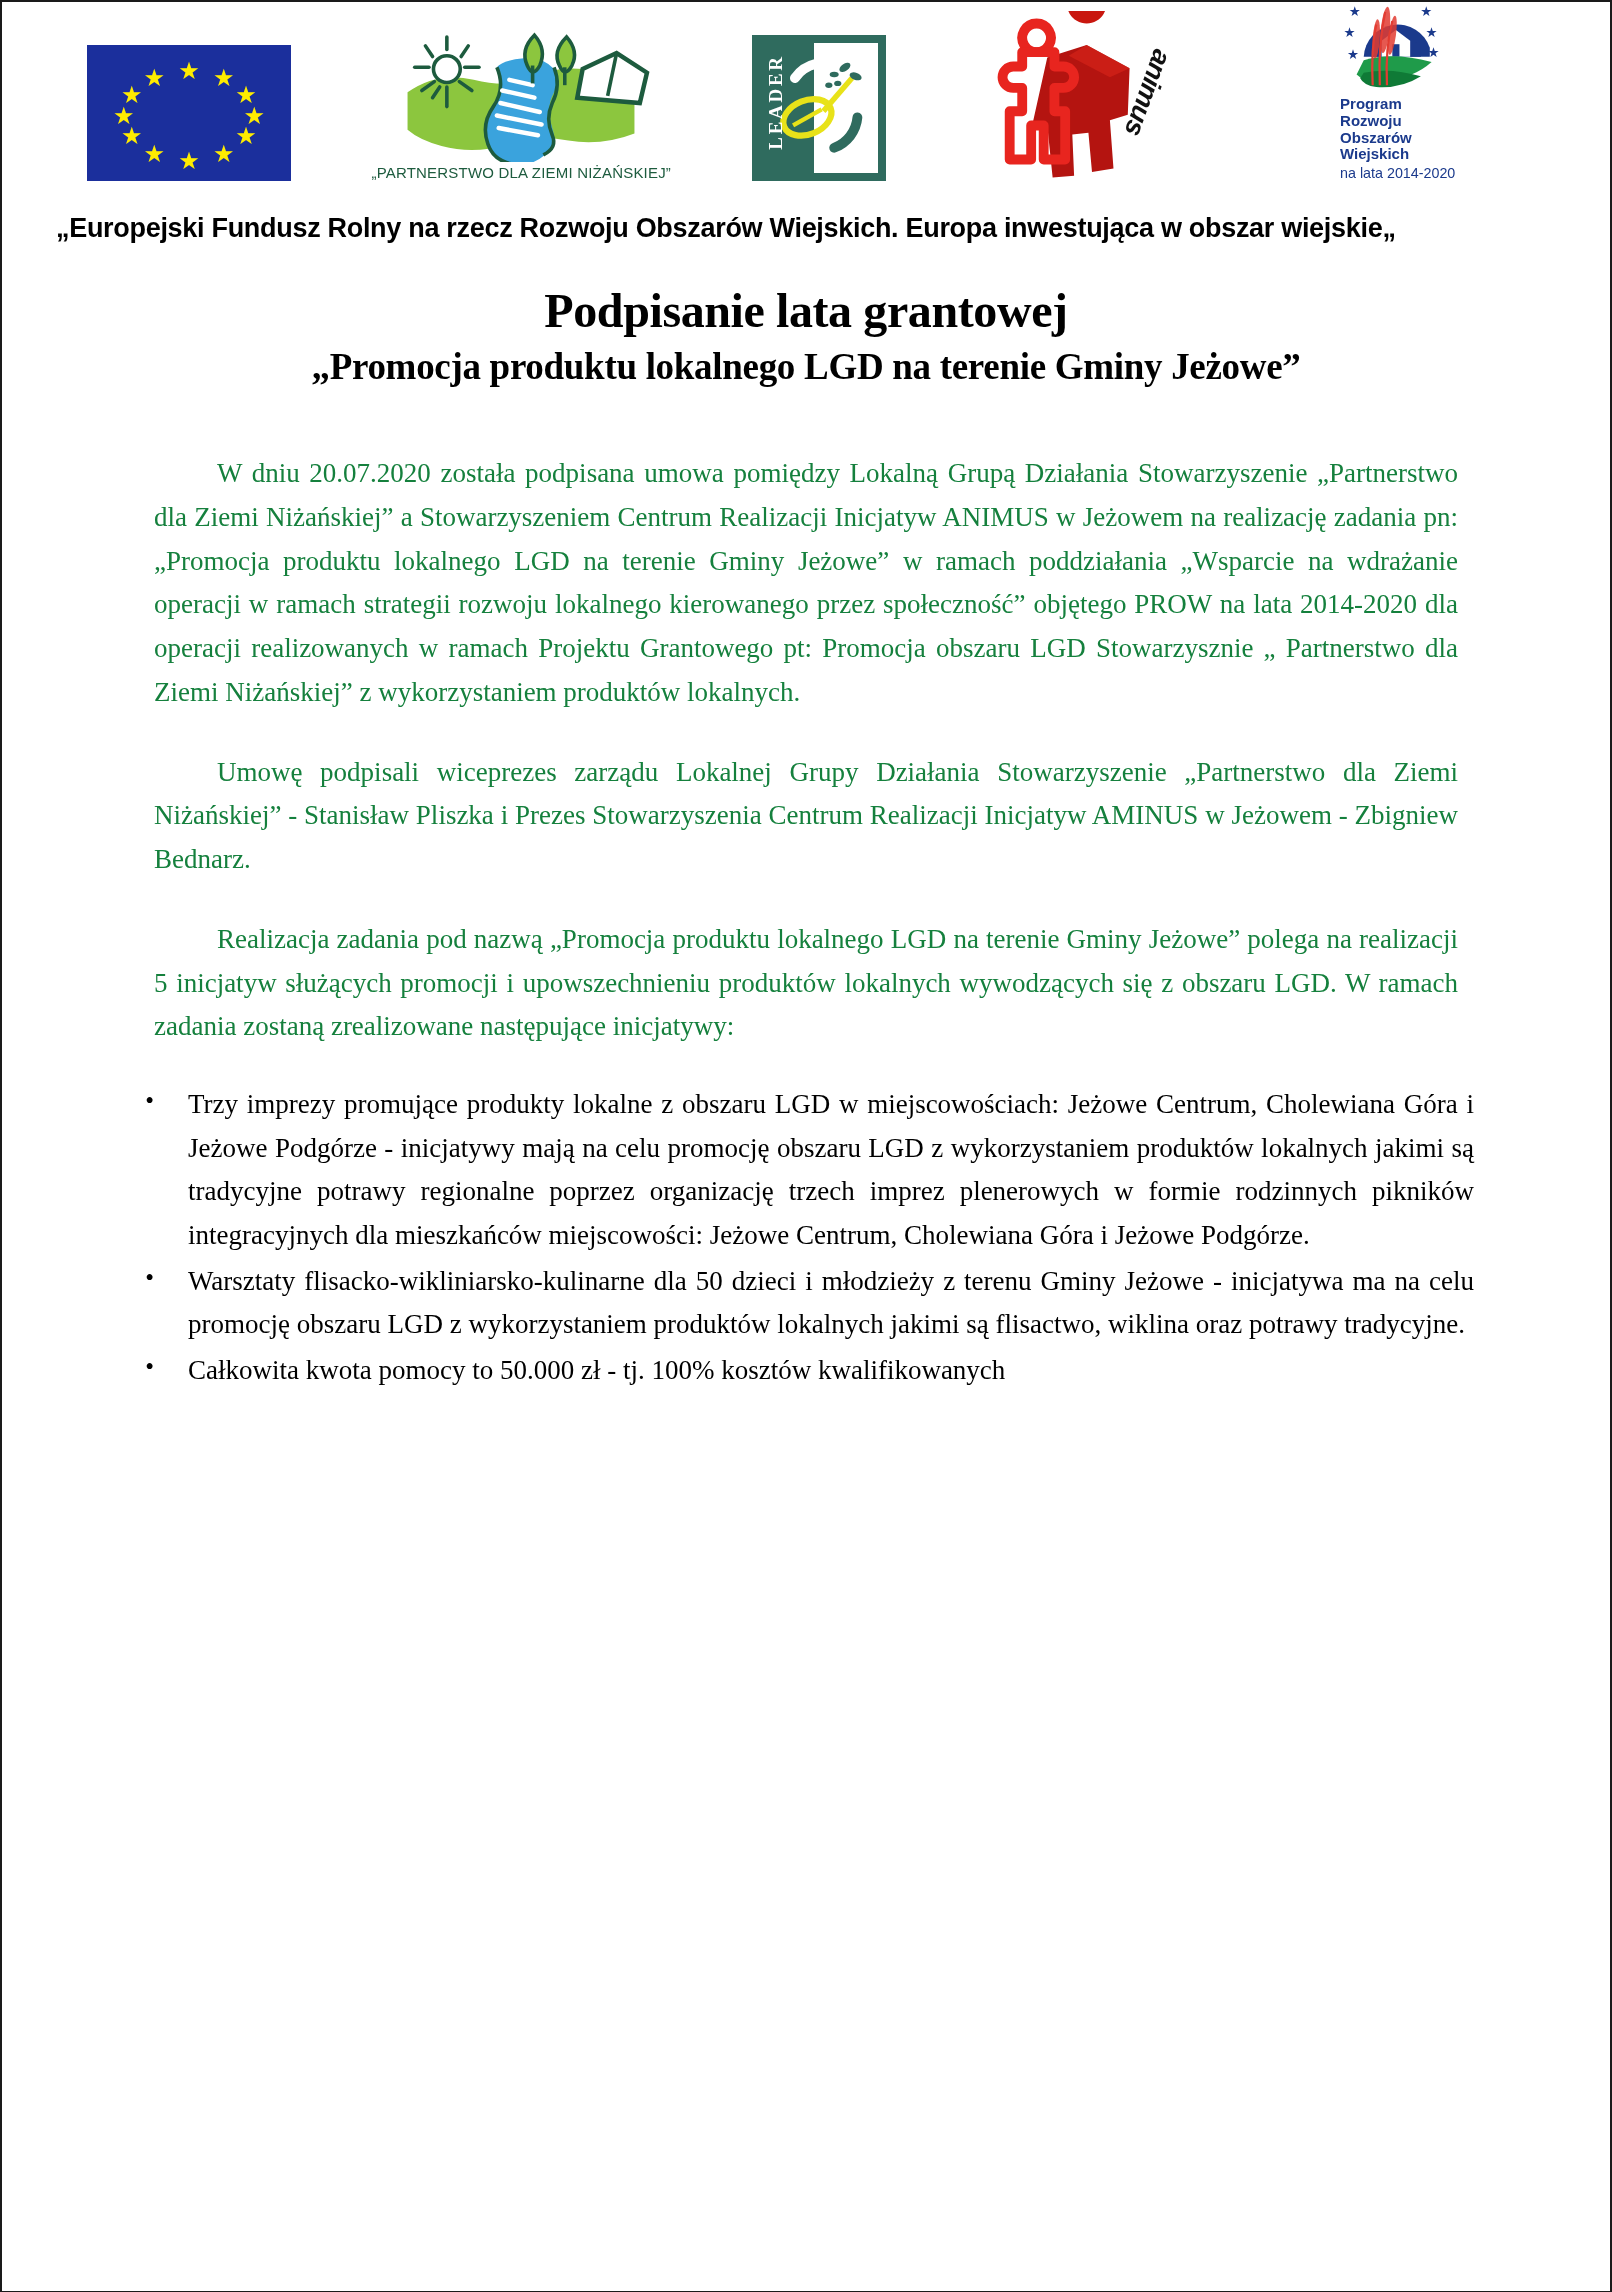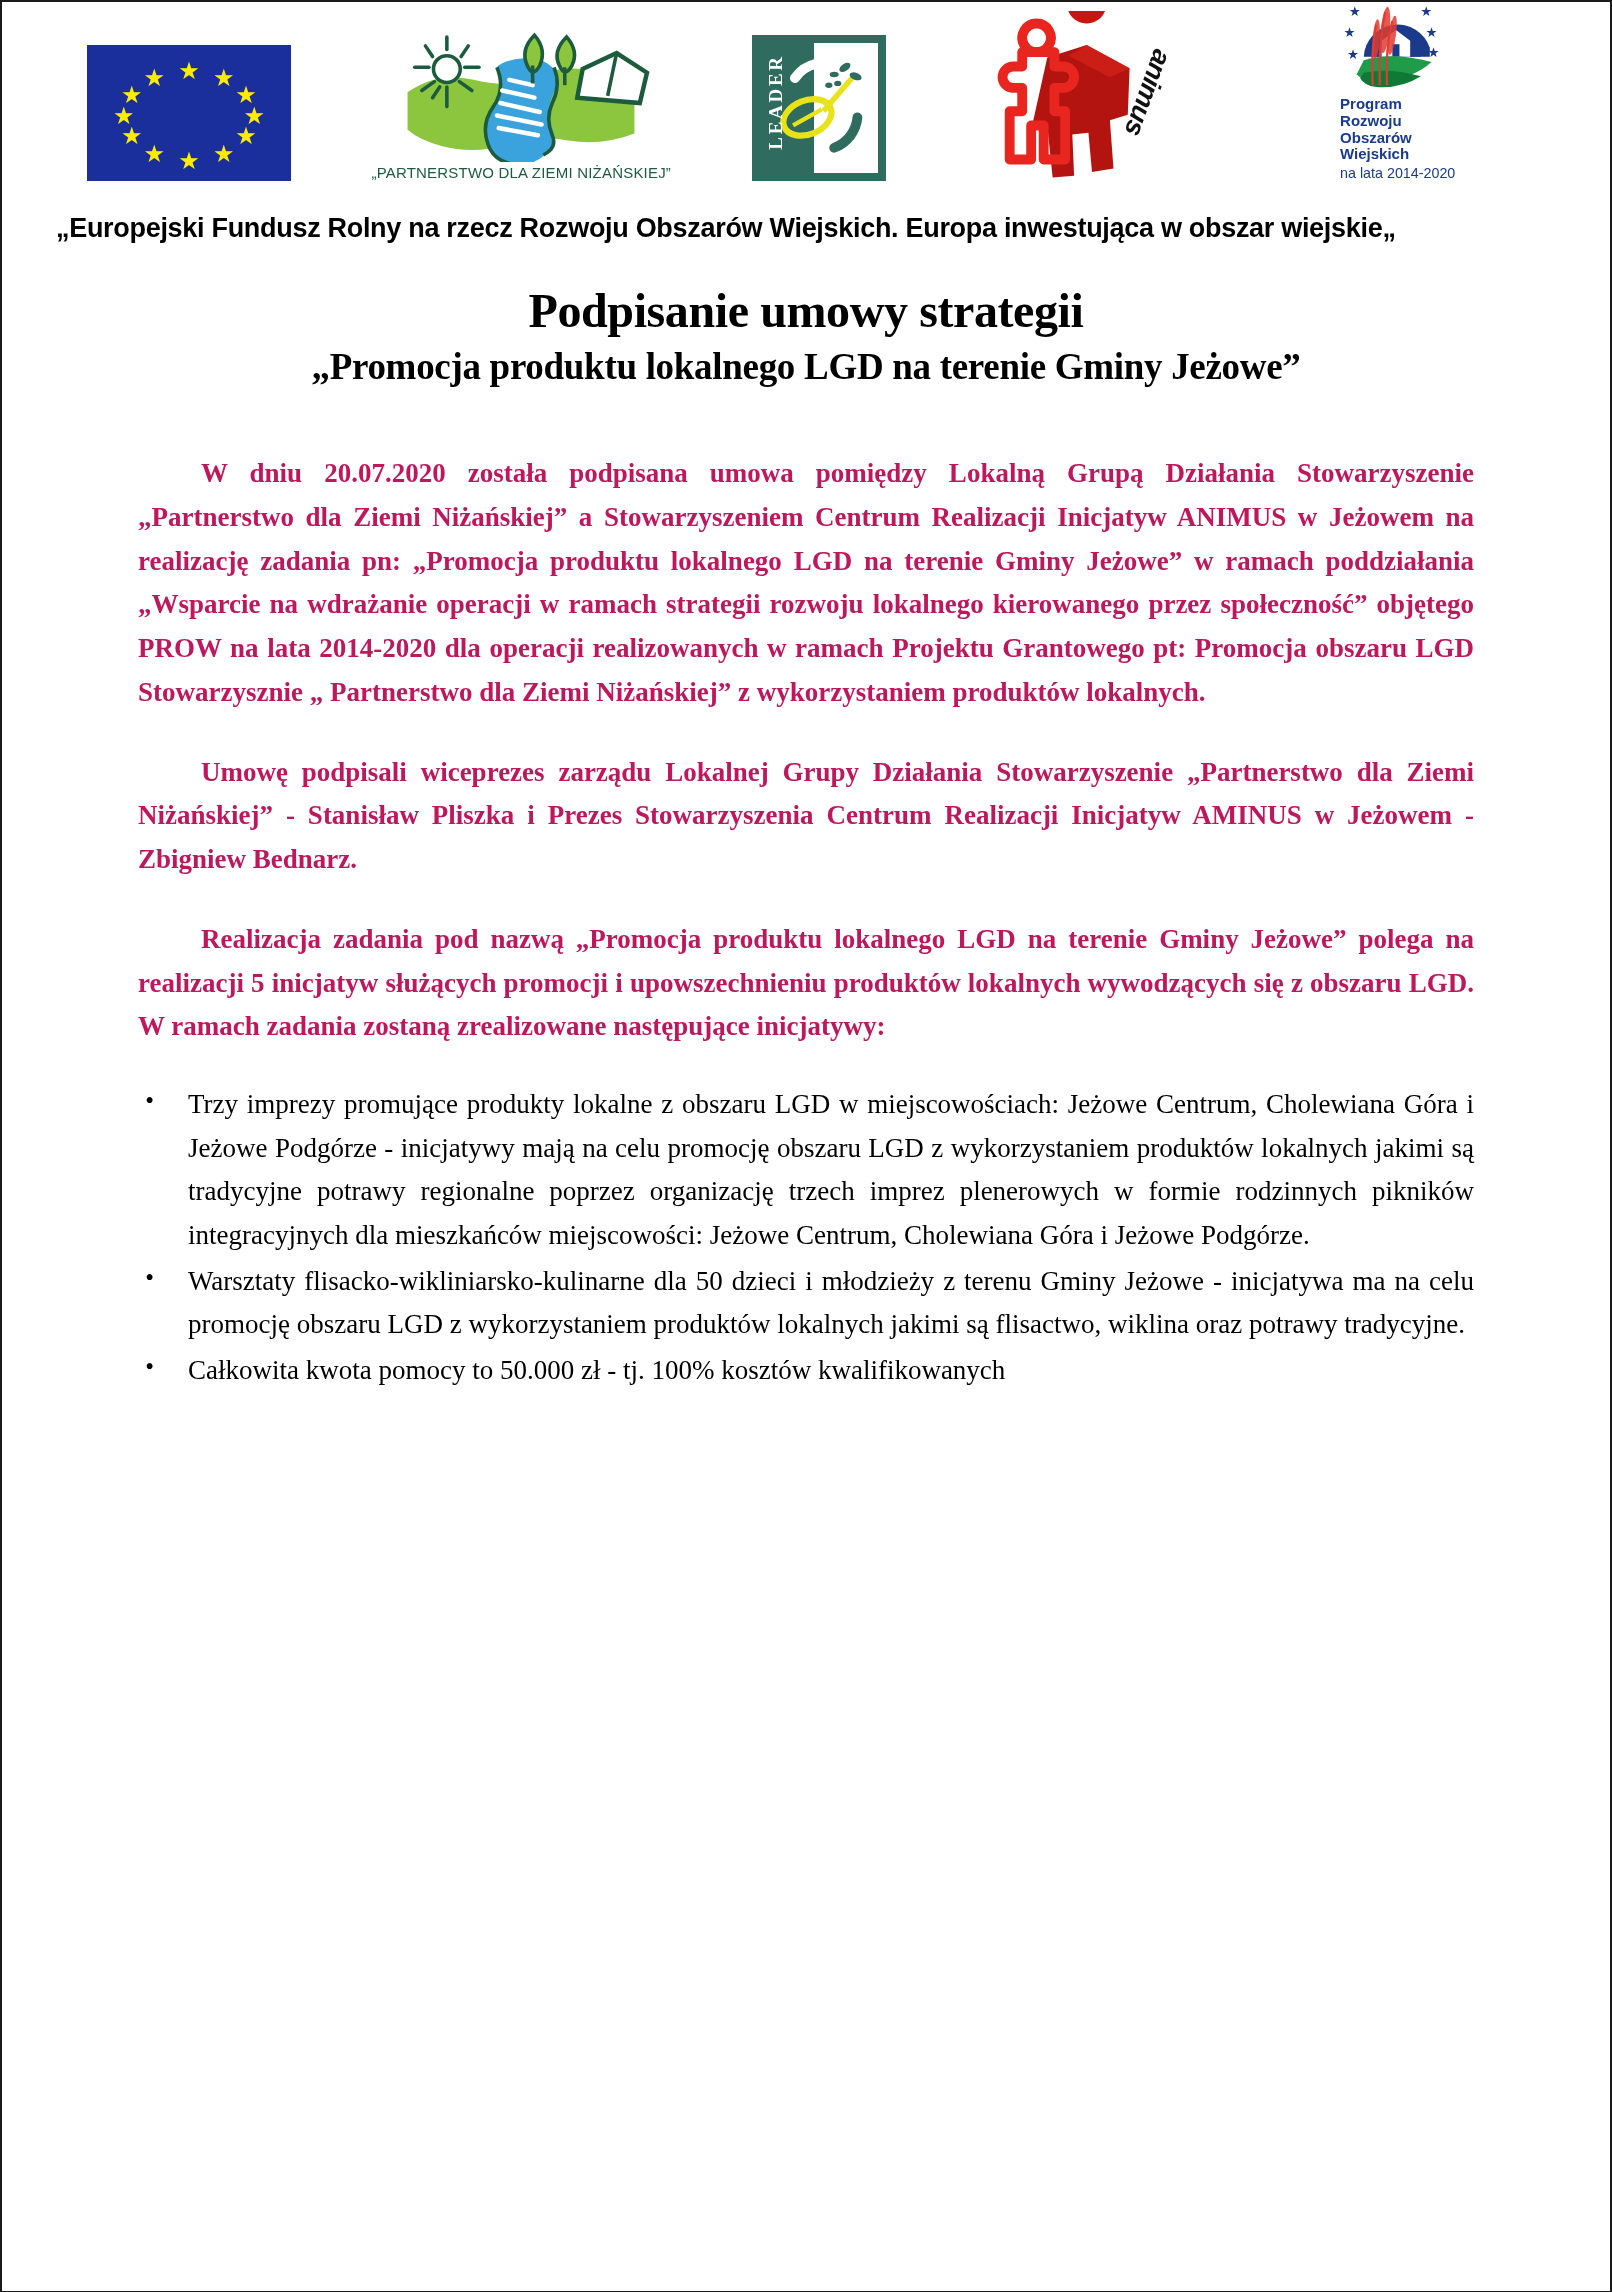--- a/index.html
+++ b/index.html
@@ -168,26 +168,26 @@
     margin-top: 7.2px;
     letter-spacing: -0.3px;
   }
 
   
   .body-wrap {
     margin: 0 136px 0 136px;
   }
   p.para {
     text-align: justify;
-    font-weight: bold;
+    font-weight: normal;
     font-size: 27px;
     line-height: 1.62;
-    margin: 0;
+    margin: 16px;
     text-indent: 63px;
-    color: #be185d;
+    color: #15803d;
   }
   p.para.first { margin-top: 64px; }
   p.para.gap   { margin-top: 36px; }
 
   ul.inits {
     list-style: none;
     margin: 34px 0 0 0;
     padding: 0;
   }
   ul.inits li {
@@ -351,21 +351,21 @@
         <div class="l">Obszarów</div>
         <div class="l">Wiejskich</div>
         <div class="yr">na lata 2014-2020</div>
       </div>
     </div>
 
   </div>
 
   <div class="slogan">„Europejski Fundusz Rolny na rzecz Rozwoju Obszarów Wiejskich. Europa inwestująca w obszar wiejskie„</div>
 
-  <div class="title-main">Podpisanie umowy strategii</div>
+  <div class="title-main">Podpisanie lata grantowej</div>
   <div class="title-sub">„Promocja produktu lokalnego LGD na terenie Gminy Jeżowe”</div>
 
   <div class="body-wrap">
 
     <p class="para first">W dniu 20.07.2020 została podpisana umowa pomiędzy Lokalną Grupą Działania Stowarzyszenie „Partnerstwo dla Ziemi Niżańskiej” a Stowarzyszeniem Centrum Realizacji Inicjatyw ANIMUS w Jeżowem na realizację zadania pn: „Promocja produktu lokalnego LGD na terenie Gminy Jeżowe” w ramach poddziałania „Wsparcie na wdrażanie operacji w ramach strategii rozwoju lokalnego kierowanego przez społeczność” objętego PROW na lata 2014-2020 dla operacji realizowanych w ramach Projektu Grantowego pt: Promocja obszaru LGD Stowarzysznie „ Partnerstwo dla Ziemi Niżańskiej” z wykorzystaniem produktów lokalnych.</p>
 
     <p class="para gap">Umowę podpisali wiceprezes zarządu Lokalnej Grupy Działania Stowarzyszenie „Partnerstwo dla Ziemi Niżańskiej” - Stanisław Pliszka i Prezes Stowarzyszenia Centrum Realizacji  Inicjatyw AMINUS w Jeżowem - Zbigniew Bednarz.</p>
 
     <p class="para gap">Realizacja zadania pod nazwą „Promocja produktu lokalnego LGD na terenie Gminy Jeżowe” polega na realizacji 5 inicjatyw służących promocji i upowszechnieniu produktów lokalnych wywodzących się z obszaru LGD. W ramach zadania zostaną zrealizowane następujące inicjatywy:</p>
 

